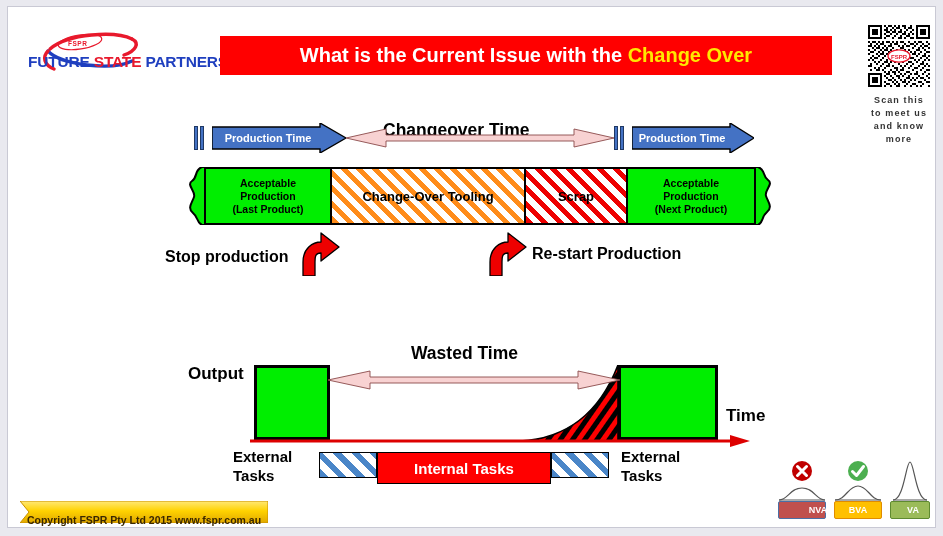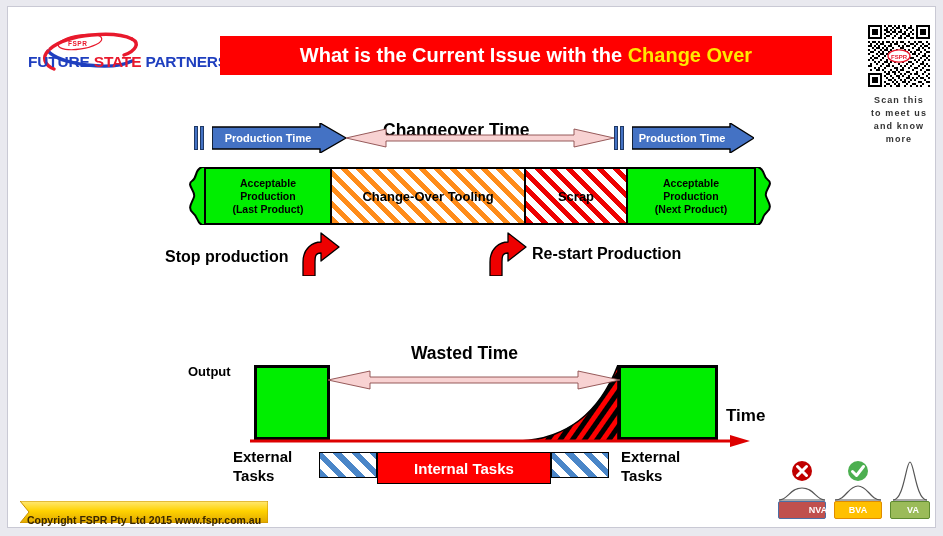--- a/index.html
+++ b/index.html
@@ -476,21 +476,21 @@
 
   <div class="abs" id="restart-label">Re-start Production</div>
   <svg class="abs" style="left:478px;top:225px;" width="44" height="44" viewBox="0 0 44 44">
     <path d="M4,44 L4,30 C4,16 14,10 22,10 L22,1 L40,15 L22,29 L22,21 C16,21 16,25 16,30 L16,44 Z" fill="#ee0000" stroke="#000" stroke-width="1.3" stroke-linejoin="round"></path>
   </svg>
 
   <div class="abs" style="left:180px;top:330px;width:580px;height:110px;">
 
     <div class="abs" id="wasted-label" style="left:223px;top:6px;">Wasted Time</div>
 
-    <div class="abs" style="left:0px;top:27px;font-size:13px;font-weight:bold;">Output</div>
+    <div class="abs" style="left:0px;top:27px;font-size:17px;font-weight:bold;">Output</div>
 
     <div class="abs green-block" style="left:66px;top:28px;width:76px;height:75px;"></div>
 
     <svg class="abs" style="left:330px;top:28px;" width="100" height="76" viewBox="0 0 100 76">
       <defs>
         <pattern id="rb" width="10" height="10" patternTransform="rotate(35)" patternUnits="userSpaceOnUse">
           <rect width="10" height="10" fill="#000"></rect>
           <rect width="5" height="10" fill="#ff0000"></rect>
         </pattern>
       </defs>

